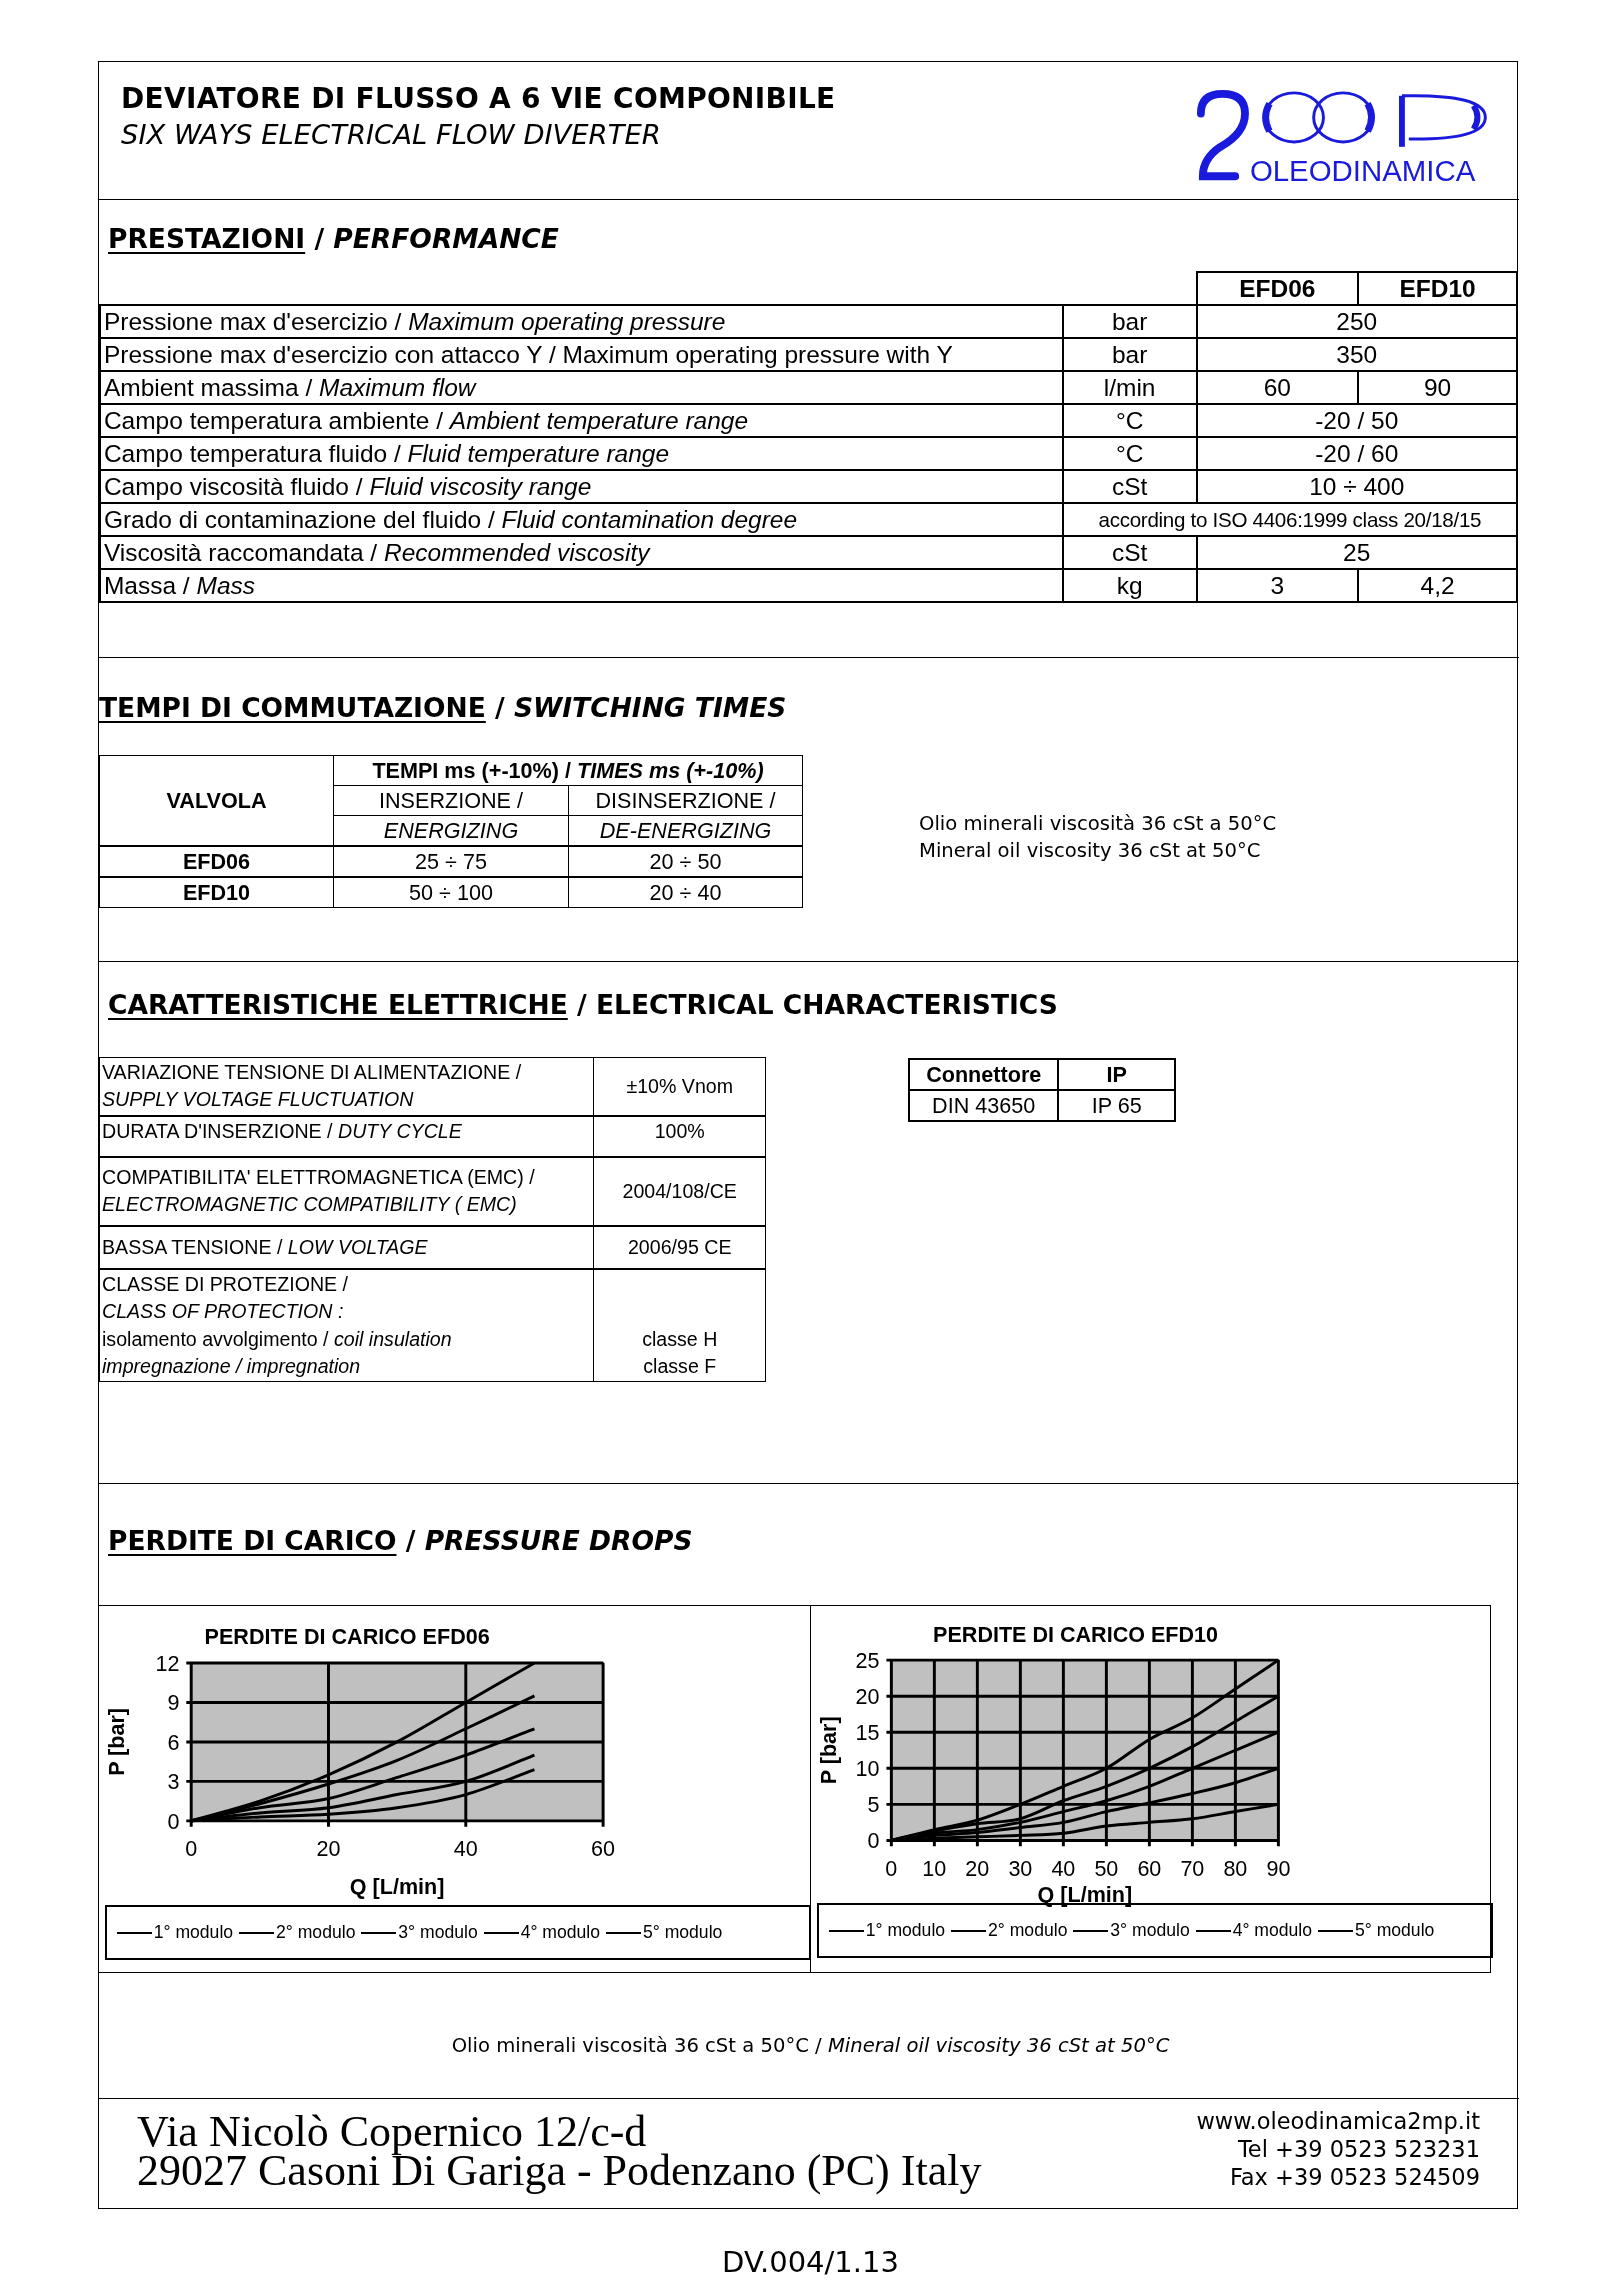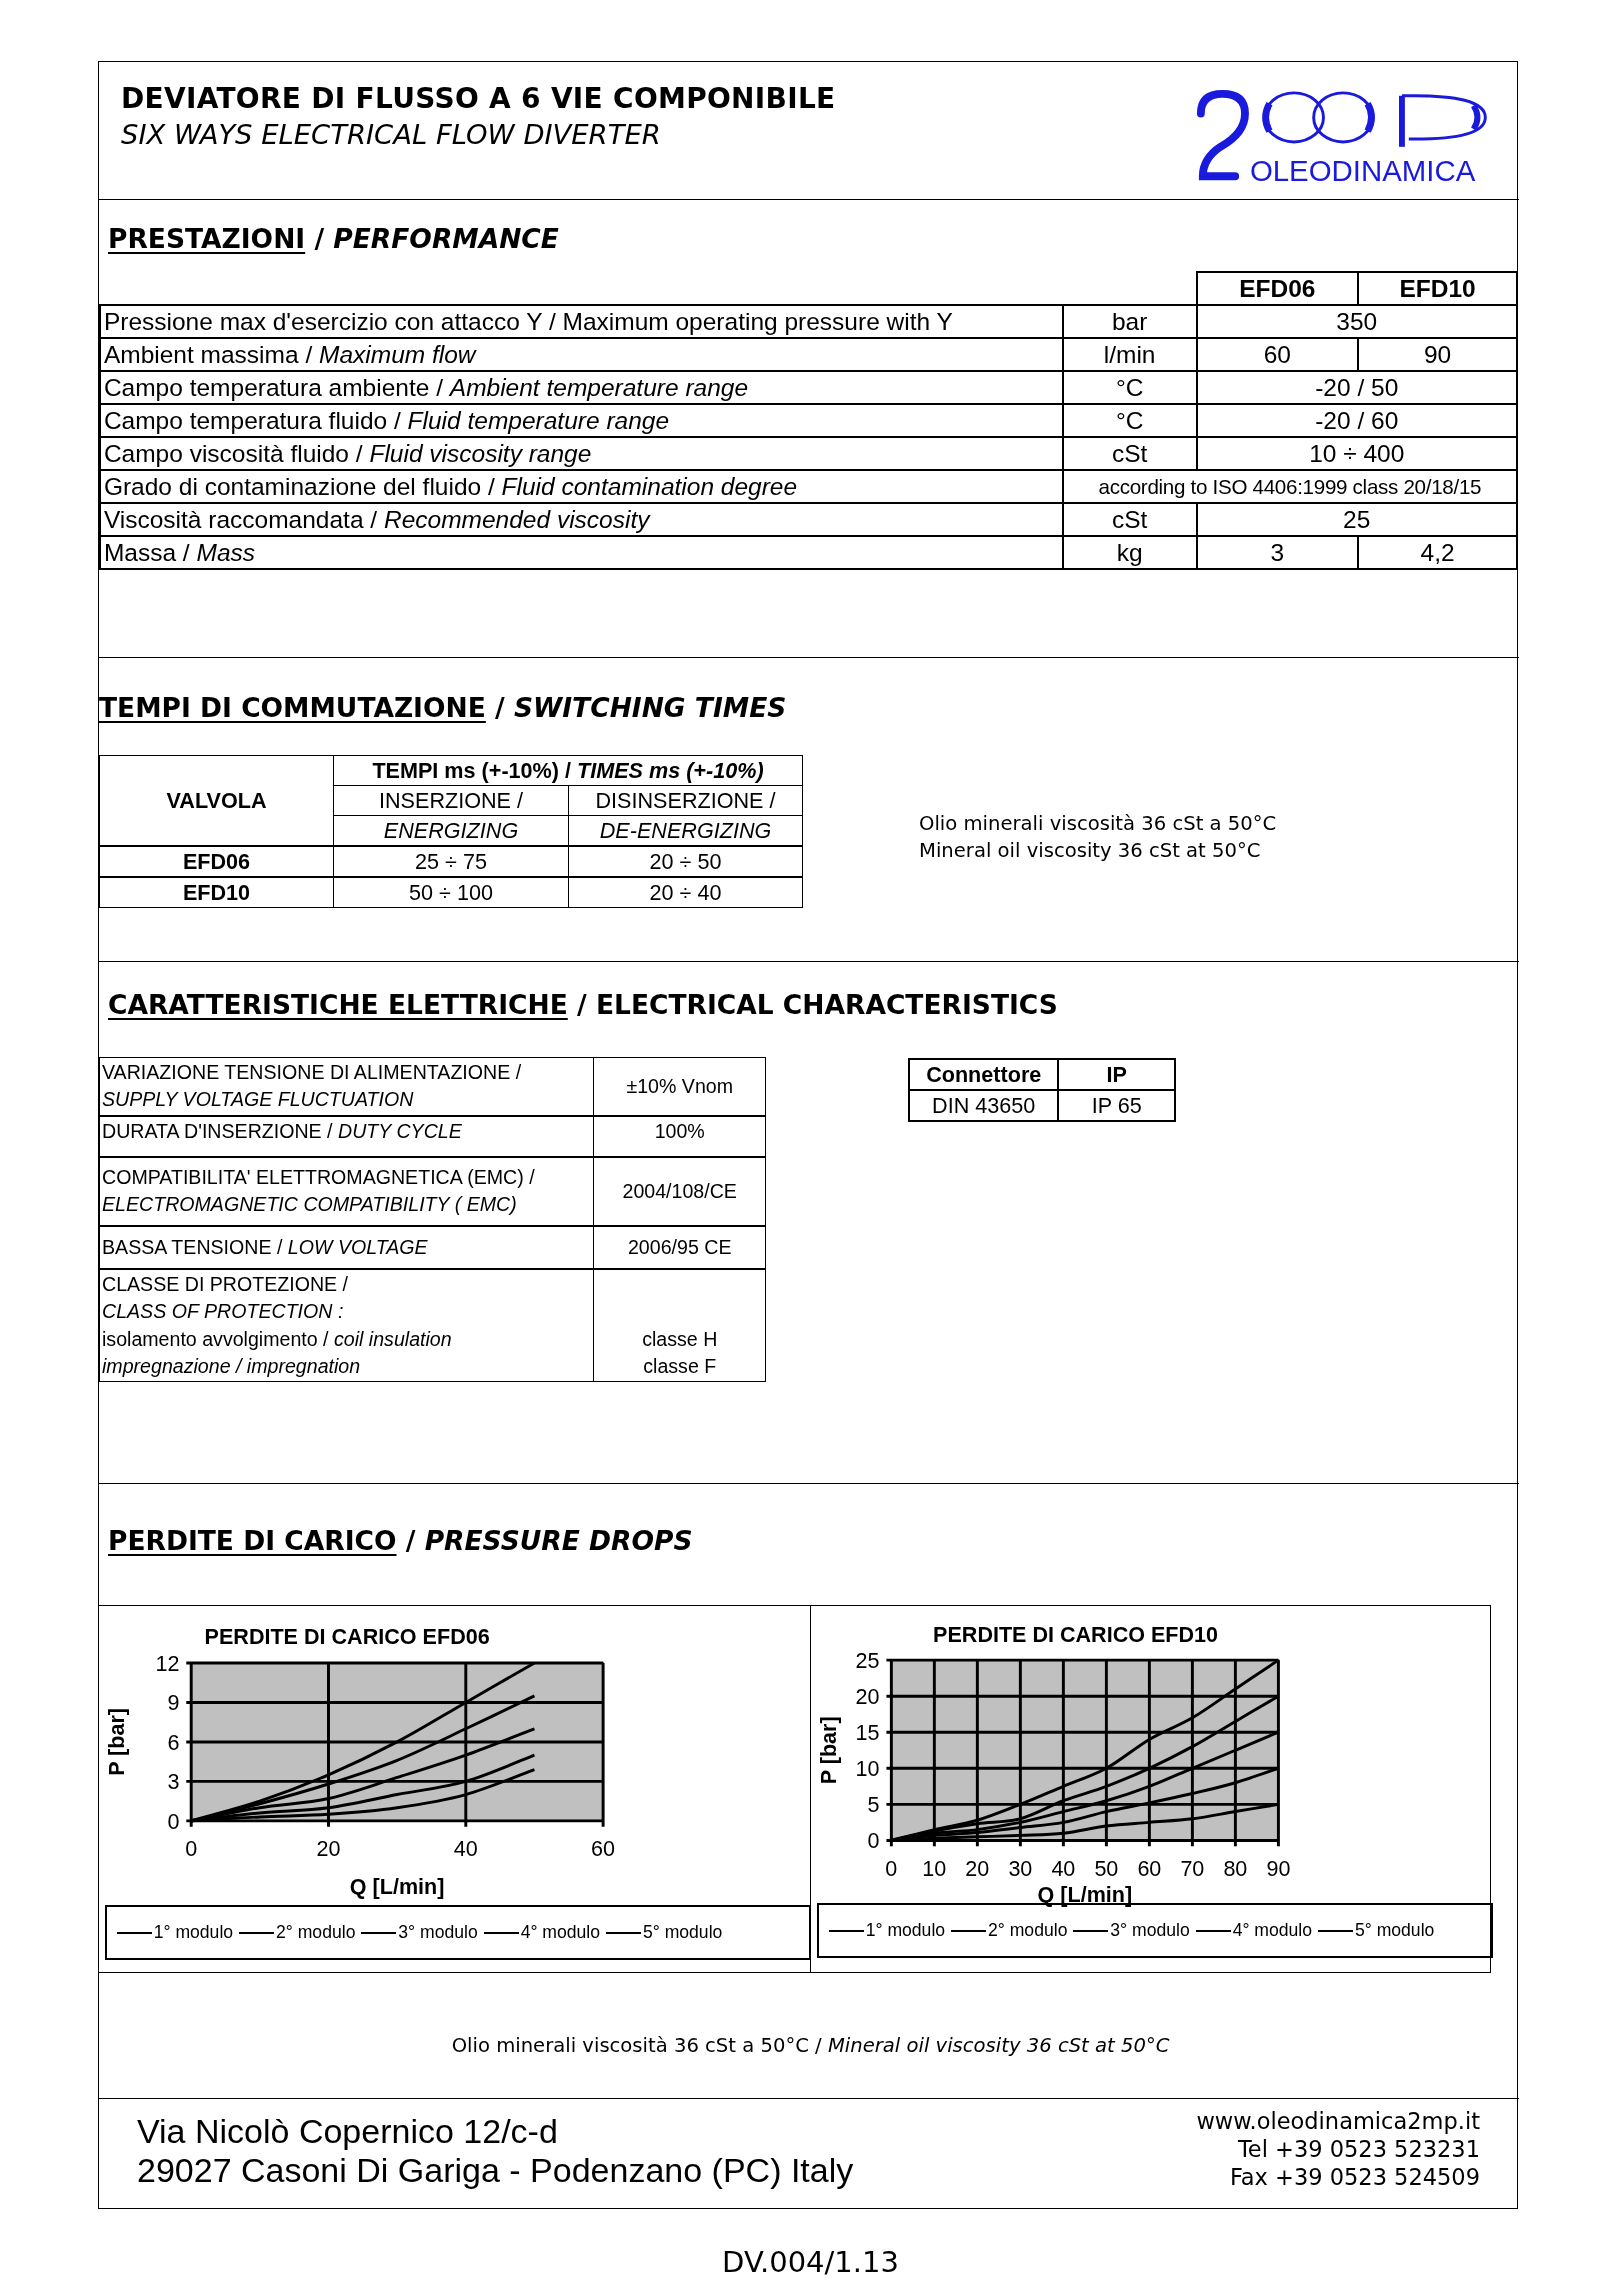--- a/index.html
+++ b/index.html
@@ -26,21 +26,21 @@
   .elec{position:absolute;left:99px;top:1057px;width:667px;font-size:19.6px;}
   .elec td{border:1.5px solid #000;padding:1px 2px;line-height:27.4px;vertical-align:middle;}
   .elec td.v{text-align:center;width:167px;}
   .conn{position:absolute;left:908px;top:1058px;width:268px;font-size:21.6px;}
   .conn td{border:2px solid #000;text-align:center;height:29px;line-height:29px;padding:0;}
   .conn td.b{font-weight:bold;}
   .chartbox{position:absolute;top:1605px;height:368px;border:1.5px solid #000;box-sizing:border-box;}
   .legend{position:absolute;border:2.5px solid #000;box-sizing:border-box;height:55px;font-size:17.6px;display:flex;align-items:center;gap:5.9px;padding-left:9.8px;white-space:nowrap;overflow:hidden;}
   .legend .li{display:flex;align-items:center;gap:2px;}
   .legend .ln{display:inline-block;width:35px;border-top:2.5px solid #000;}
-  .footer-addr{left:137px;top:2112px;font-family:Liberation Sans, sans-serif;font-size:34px;line-height:39px;}
+  .footer-addr{left:137px;top:2112px;font-family:Liberation Serif, serif;font-size:44px;line-height:39px;}
   .footer-contact{right:141px;top:2107px;text-align:right;font-family:"DejaVu Sans",sans-serif;font-size:22.5px;line-height:28px;}
   .pageref{left:0;width:1621px;top:2245px;text-align:center;font-family:"DejaVu Sans",sans-serif;font-size:29px;}
   svg text{font-family:"Liberation Sans",sans-serif;}
 </style>
 </head>
 <body>
 
 <div class="page"></div>
 
 <div class="abs title-main">DEVIATORE DI FLUSSO A 6 VIE COMPONIBILE</div>
@@ -70,20 +70,25 @@
       <col style="width:134px">
       <col style="width:162px">
       <col style="width:159px">
     </colgroup>
   <tbody>
       <tr>
     <td class="blank" style="border-bottom:2px solid #000;"></td>
     <td class="blank" style="border-bottom:2px solid #000;"></td>
     <td class="hd">EFD06</td>
     <td class="hd">EFD10</td>
+  </tr>
+  <tr>
+    <td><span>Pressione max d'esercizio / </span><i>Maximum operating pressure</i></td>
+    <td class="c">bar</td>
+    <td class="c" colspan="2">250</td>
   </tr>
   <tr>
     <td><span>Pressione max d'esercizio con attacco Y / Maximum operating pressure with Y</span></td>
     <td class="c">bar</td>
     <td class="c" colspan="2">350</td>
   </tr>
   <tr>
     <td><span>Ambient massima / </span><i>Maximum flow</i></td>
     <td class="c">l/min</td>
     <td class="c">60</td>

